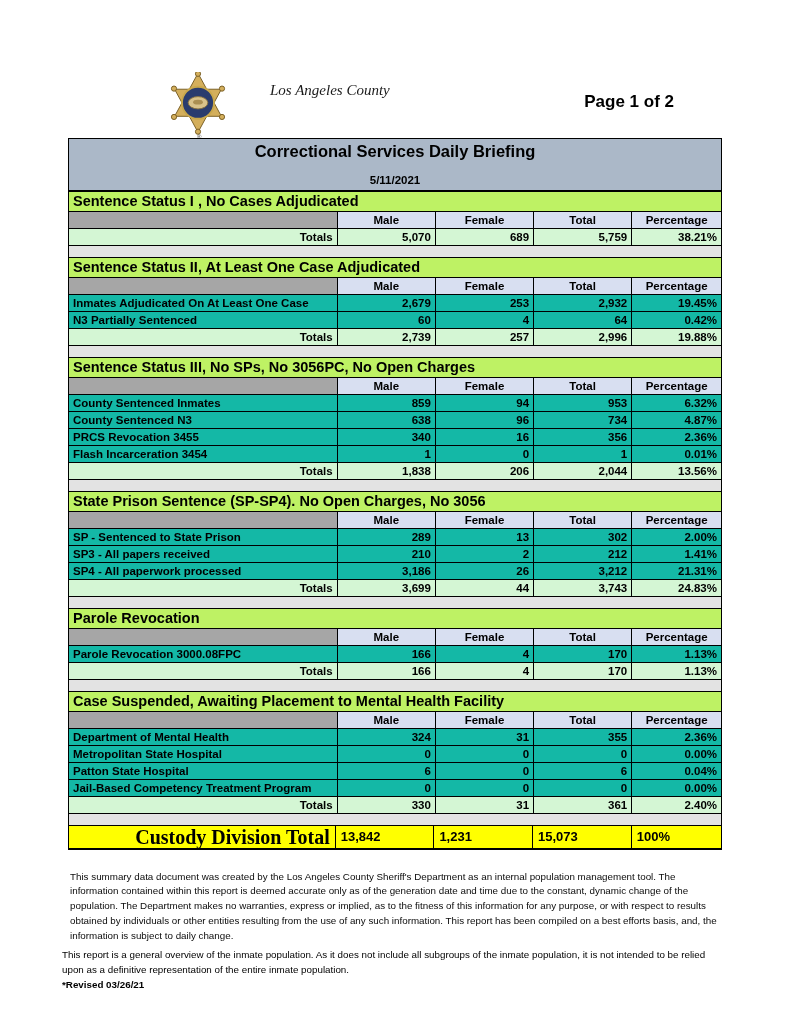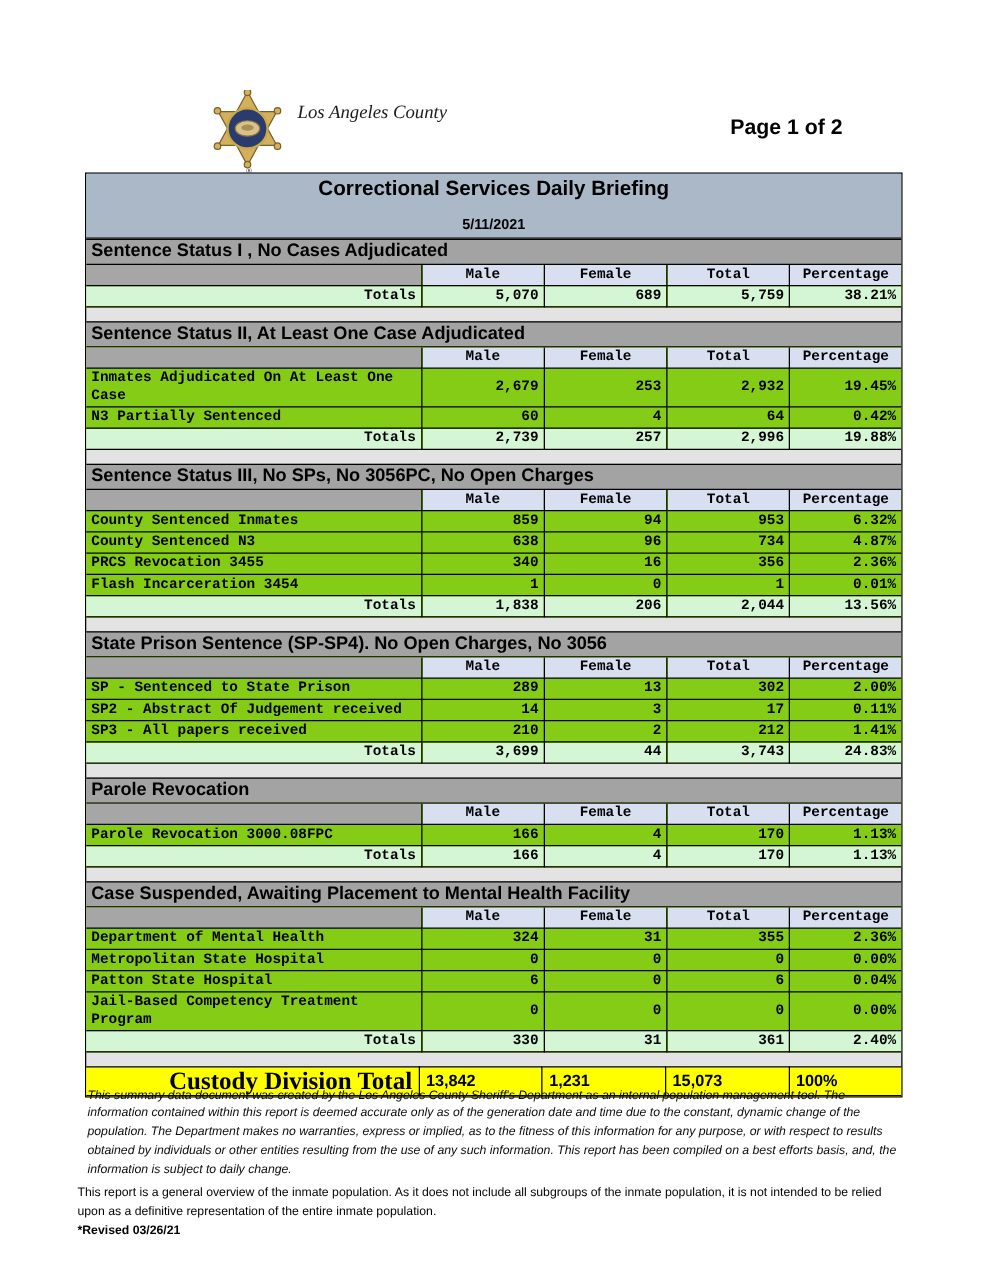--- a/index.html
+++ b/index.html
@@ -3,34 +3,34 @@
 <meta charset="utf-8">
 <style>
   html,body{margin:0;padding:0;background:#fff;}
   .page{position:relative;width:791px;height:1024px;background:#ffffff;
         font-family:"Liberation Sans",sans-serif;color:#000;overflow:hidden;}
 
   
   .logo-block{position:absolute;left:167px;top:72px;display:flex;align-items:flex-start;gap:9px;}
   .badge-wrap{position:relative;width:62px;height:70px;}
   .reg-mark{position:absolute;left:30px;top:62px;font-size:6px;color:#333;}
-  .logo-text{padding-top:10px;}
+  .logo-text{padding-top:10px;margin-left:32px;}
   .logo-county{font-family:"Liberation Serif",serif;font-style:italic;font-size:15px;color:#1a1a1a;}
   .logo-dept{font-size:18px;font-weight:bold;letter-spacing:.3px;margin-top:1px;}
   .page-num{position:absolute;right:117px;top:92px;font-size:17px;font-weight:bold;}
 
   
   .report{position:absolute;left:68px;top:138px;width:652px;border:1px solid #000;background:#E3E3E3;}
   .title-bar{background:#ABB8C8;text-align:center;padding:3px 16px 4px;border-bottom:1px solid #000;}
   .title-bar .title{font-size:16.5px;font-weight:bold;}
   .title-bar .date{font-size:11.5px;font-weight:bold;margin-top:13px;}
 
-  .sec-header{background:#a3a3a3;font-weight:bold;font-size:14.5px;padding:1px 4px 2px;
+  .sec-header{background:#bef264;font-weight:bold;font-size:14.5px;padding:1px 4px 2px;
               border-top:1px solid #000;border-bottom:1px solid #000;}
-  table.sec-table{width:100%;border-collapse:collapse;table-layout:fixed;background:#84cc16;font-family:Liberation Mono, monospace;}
+  table.sec-table{width:100%;border-collapse:collapse;table-layout:fixed;background:#14b8a6;}
   table.sec-table th,table.sec-table td{border:1px solid #000;font-size:11.5px;padding:1px 4px;line-height:14px;overflow:hidden;}
   table.sec-table tr > *:first-child{border-left:none;}
   table.sec-table tr > *:last-child{border-right:none;}
   table.sec-table tr:first-child > *{border-top:none;}
   th.col{background:#D8DFF1;font-weight:bold;text-align:center;width:14.7%;}
   th.blank{background:#A6A6A6;width:42.6%;}
   th.col.pct{width:13.3%;}
   td.lbl{font-weight:bold;text-align:left;}
   td.num{font-weight:bold;text-align:right;}
   tr.totals td{background:#D4F6D4;}
@@ -39,21 +39,21 @@
 
   table.grand{width:100%;border-collapse:collapse;table-layout:fixed;}
   table.grand td{border:1px solid #000;background:#FFFF00;font-weight:bold;padding:1px 5px;line-height:20px;}
   table.grand tr > *:first-child{border-left:none;}
   table.grand tr > *:last-child{border-right:none;}
   td.g-label{width:42.6%;text-align:right;font-size:20px;font-family:Liberation Serif, serif;}
   td.g-num{width:14.7%;font-size:13px;}
   td.g-num.pct{width:13.3%;}
 
   
-  .disclaimer{position:absolute;left:70px;top:860px;width:648px;font-style:italic;
+  .disclaimer{position:absolute;left:70px;top:860px;width:648px;
               font-size:9.8px;line-height:1.5;color:#0a0a0a;}
   .footer{position:absolute;left:62px;top:947px;width:660px;font-size:9.8px;line-height:1.55;}
   .footer p{margin:0;}
   .revised{font-weight:bold;}
 </style>
 </head>
 <body>
 
 <div class="page">
 
@@ -212,32 +212,32 @@
                 <th class="col pct">Percentage</th>
               </tr>
       <tr>
                 <td class="lbl">SP - Sentenced to State Prison</td>
                 <td class="num">289</td>
                 <td class="num">13</td>
                 <td class="num">302</td>
                 <td class="num">2.00%</td>
               </tr>
               <tr>
-                <td class="lbl">SP2 - Abstract Of Judgement received</td>
-                <td class="num">14</td>
-                <td class="num">3</td>
-                <td class="num">17</td>
-                <td class="num">0.11%</td>
-              </tr>
-              <tr>
                 <td class="lbl">SP3 - All papers received</td>
                 <td class="num">210</td>
                 <td class="num">2</td>
                 <td class="num">212</td>
                 <td class="num">1.41%</td>
+              </tr>
+              <tr>
+                <td class="lbl">SP4 - All paperwork processed</td>
+                <td class="num">3,186</td>
+                <td class="num">26</td>
+                <td class="num">3,212</td>
+                <td class="num">21.31%</td>
               </tr>
               <tr class="totals">
                 <td class="lbl">Totals</td>
                 <td class="num">3,699</td>
                 <td class="num">44</td>
                 <td class="num">3,743</td>
                 <td class="num">24.83%</td>
               </tr>
             </tbody>
     </table>

